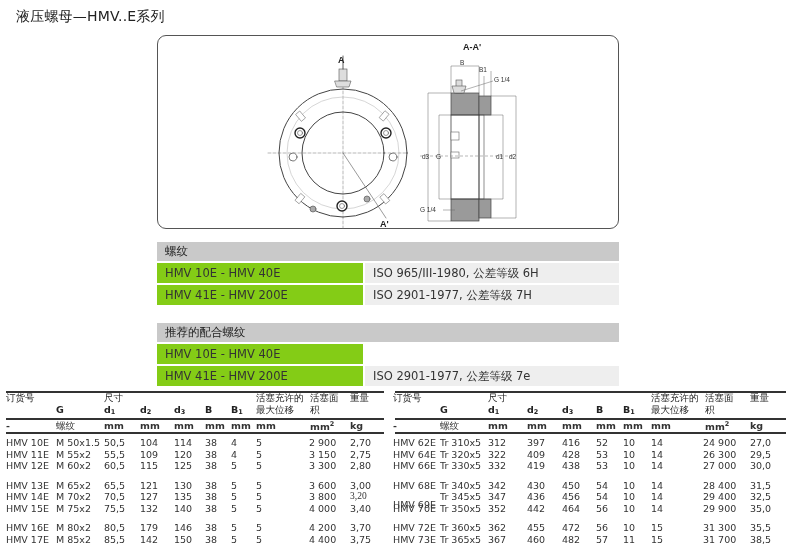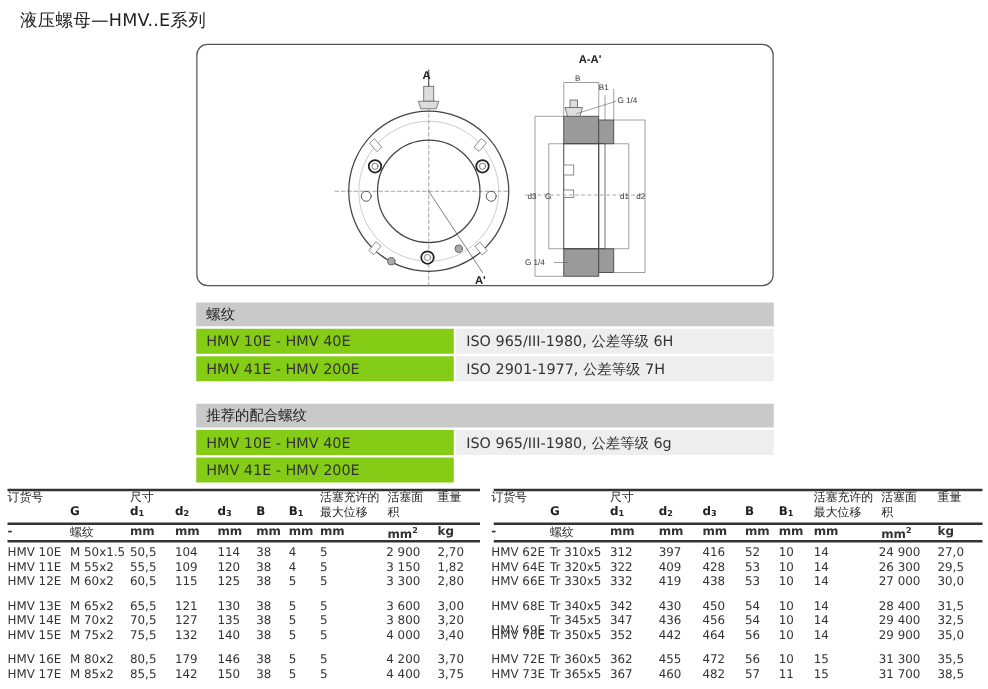--- a/index.html
+++ b/index.html
@@ -126,24 +126,24 @@
   <div class="row">
     <div class="c1">HMV 41E - HMV 200E</div>
     <div class="c2">ISO 2901-1977, 公差等级  7H</div>
   </div>
 </div>
 
 <div class="spec" style="top:323px;">
   <div class="hdr">推荐的配合螺纹</div>
   <div class="row">
     <div class="c1">HMV 10E - HMV 40E</div>
-    <div class="c2">ISO 965/III-1980, 公差等级 6g</div>
   </div>
   <div class="row">
     <div class="c1">HMV 41E - HMV 200E</div>
+    <div class="c2">ISO 2901-1977, 公差等级  7e</div>
   </div>
 </div>
 
 <div class="tbl" id="tbl-left" style="left:0; width:388px;">
     <div class="hline" style="left: 6px; top: 0px; width: 378px;"></div>
     <div class="hline" style="left: 6px; top: 27px; width: 378px;"></div>
     <div class="hline" style="left: 6px; top: 41px; width: 378px;"></div>
     <div class="cell head" style="left: 6px; top: 1px;">订货号</div>
     <div class="cell head" style="left: 104px; top: 1px;">尺寸</div>
     <div class="cell head" style="left: 256px; top: 1px;">活塞充许的</div>
@@ -179,21 +179,21 @@
     <div class="cell " style="left: 350px; top: 46px;">2,70</div>
     <div class="cell " style="left: 6px; top: 57.5px;">HMV 11E</div>
     <div class="cell " style="left: 56px; top: 57.5px;">M 55x2</div>
     <div class="cell " style="left: 104px; top: 57.5px;">55,5</div>
     <div class="cell " style="left: 140px; top: 57.5px;">109</div>
     <div class="cell " style="left: 174px; top: 57.5px;">120</div>
     <div class="cell " style="left: 205px; top: 57.5px;">38</div>
     <div class="cell " style="left: 231px; top: 57.5px;">4</div>
     <div class="cell " style="left: 256px; top: 57.5px;">5</div>
     <div class="cell " style="left: 309px; top: 57.5px;">3 150</div>
-    <div class="cell " style="left: 350px; top: 57.5px;">1,82</div>
+    <div class="cell " style="left: 350px; top: 57.5px;">2,75</div>
     <div class="cell " style="left: 6px; top: 69px;">HMV 12E</div>
     <div class="cell " style="left: 56px; top: 69px;">M 60x2</div>
     <div class="cell " style="left: 104px; top: 69px;">60,5</div>
     <div class="cell " style="left: 140px; top: 69px;">115</div>
     <div class="cell " style="left: 174px; top: 69px;">125</div>
     <div class="cell " style="left: 205px; top: 69px;">38</div>
     <div class="cell " style="left: 231px; top: 69px;">5</div>
     <div class="cell " style="left: 256px; top: 69px;">5</div>
     <div class="cell " style="left: 309px; top: 69px;">3 300</div>
     <div class="cell " style="left: 350px; top: 69px;">2,80</div>
@@ -209,21 +209,21 @@
     <div class="cell " style="left: 350px; top: 88.5px;">3,00</div>
     <div class="cell " style="left: 6px; top: 100px;">HMV 14E</div>
     <div class="cell " style="left: 56px; top: 100px;">M 70x2</div>
     <div class="cell " style="left: 104px; top: 100px;">70,5</div>
     <div class="cell " style="left: 140px; top: 100px;">127</div>
     <div class="cell " style="left: 174px; top: 100px;">135</div>
     <div class="cell " style="left: 205px; top: 100px;">38</div>
     <div class="cell " style="left: 231px; top: 100px;">5</div>
     <div class="cell " style="left: 256px; top: 100px;">5</div>
     <div class="cell " style="left: 309px; top: 100px;">3 800</div>
-    <div class="cell " style="left: 350px; top: 100px;">3,20</div>
+    <div class="cell " style="left: 350px; top: 100px; font-family: Liberation Serif, serif;">3,20</div>
     <div class="cell " style="left: 6px; top: 111.5px; text-align: center;">HMV 15E</div>
     <div class="cell " style="left: 56px; top: 111.5px;">M 75x2</div>
     <div class="cell " style="left: 104px; top: 111.5px;">75,5</div>
     <div class="cell " style="left: 140px; top: 111.5px;">132</div>
     <div class="cell " style="left: 174px; top: 111.5px;">140</div>
     <div class="cell " style="left: 205px; top: 111.5px;">38</div>
     <div class="cell " style="left: 231px; top: 111.5px;">5</div>
     <div class="cell " style="left: 256px; top: 111.5px;">5</div>
     <div class="cell " style="left: 309px; top: 111.5px;">4 000</div>
     <div class="cell " style="left: 350px; top: 111.5px;">3,40</div>

